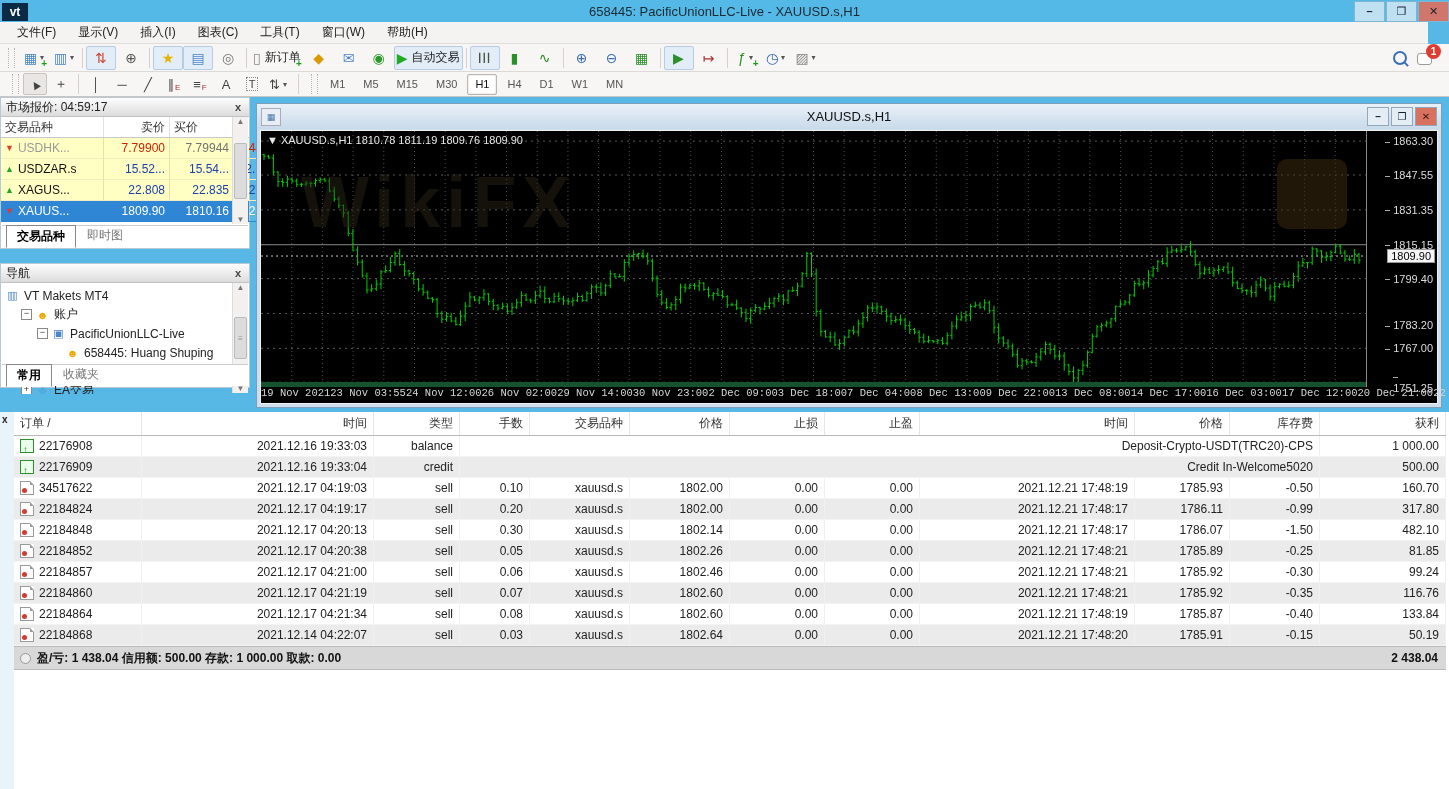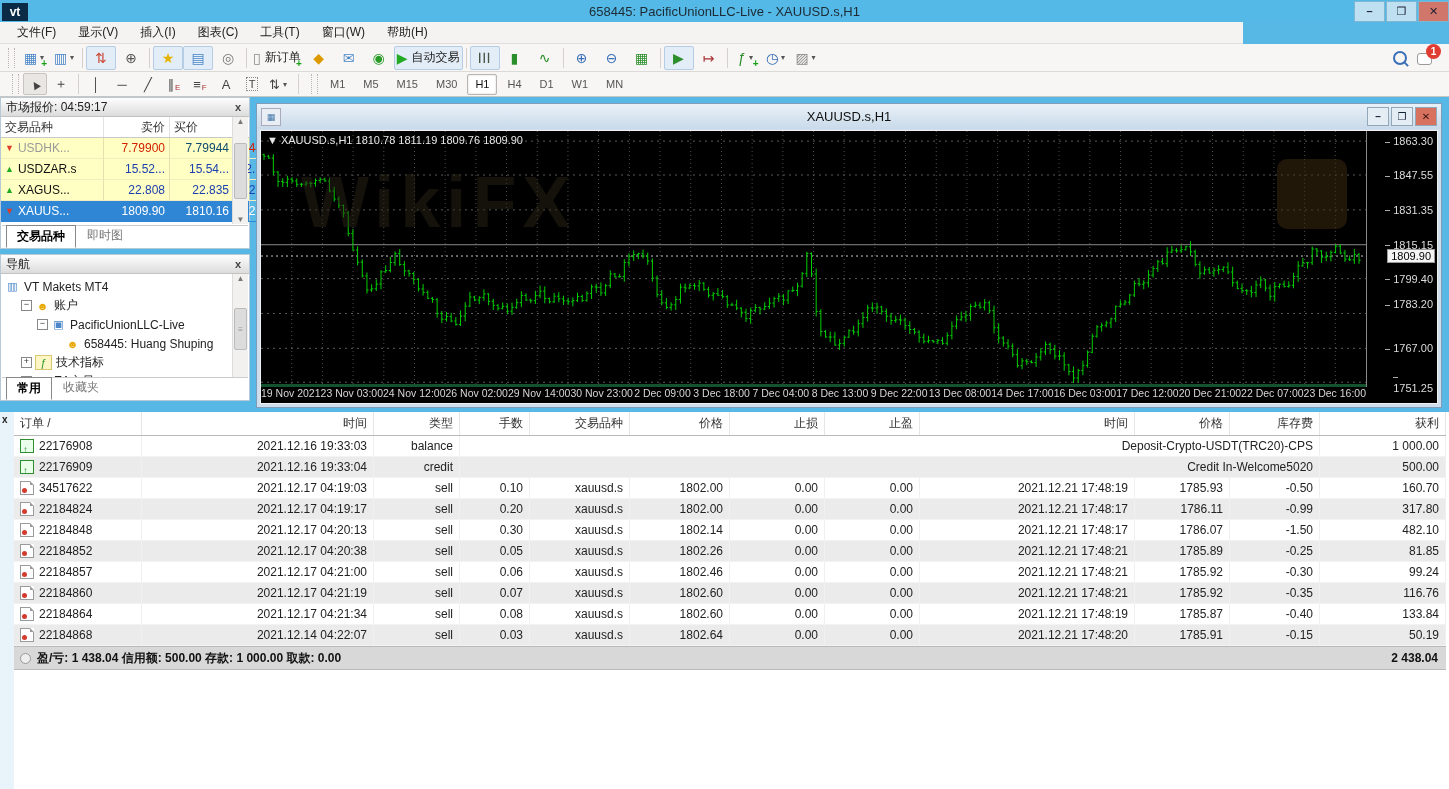--- a/index.html
+++ b/index.html
@@ -5,21 +5,21 @@
   html,body{margin:0;padding:0;}
   body{width:1449px;height:789px;overflow:hidden;font-family:"Liberation Sans","DejaVu Sans",sans-serif;font-size:12px;background:#57b7e5;position:relative;color:#222;}
   
   .titlebar{position:absolute;left:0;top:0;width:1449px;height:22px;background:#55b9e7;display:flex;align-items:center;}
   .app-logo{width:26px;height:18px;background:#0b2a46;color:#fff;font-weight:bold;font-size:12px;display:flex;align-items:center;justify-content:center;margin-left:2px;margin-top:1px;}
   .win-title{position:absolute;left:0;right:0;text-align:center;color:#1b2a33;font-size:13px;}
   .win-btns{margin-left:auto;display:flex;z-index:2;}
   .win-btn{width:29px;height:19px;border:1px solid #7fb6d2;background:#bfe0f0;color:#223;display:flex;align-items:center;justify-content:center;font-size:11px;font-weight:bold;margin-left:1px;}
   .win-btn.close{background:#d0766a;}
   
-  .menubar{position:absolute;left:0;top:22px;width:1243px;height:22px;background:#f4f3f1;border-bottom:1px solid #e0dedc;display:flex;align-items:center;padding-left:6px;box-sizing:border-box;}
+  .menubar{position:absolute;left:0;top:22px;width:1428px;height:22px;background:#f4f3f1;border-bottom:1px solid #e0dedc;display:flex;align-items:center;padding-left:6px;box-sizing:border-box;}
   .menu-item{padding:3px 11px;color:#222;}
   
   .toolbar{position:absolute;left:0;top:44px;width:1449px;height:28px;background:#f7f6f4;border-bottom:1px solid #dcdad7;display:flex;align-items:center;padding-left:4px;box-sizing:border-box;}
   .tb-grip{width:5px;height:20px;border-left:1px dotted #b9b6b2;border-right:1px dotted #b9b6b2;margin:0 4px;}
   .tb-btn{height:22px;min-width:24px;display:flex;align-items:center;justify-content:center;border:1px solid transparent;border-radius:2px;padding:0 2px;position:relative;}
   .tb-btn.pressed{background:#e3edf7;border-color:#b5cde4;}
   .tb-glyph{font-size:14px;line-height:1;display:inline-block;}
   .tb-plus{position:absolute;right:1px;bottom:0px;color:#18a018;font-weight:bold;font-size:10px;text-shadow:0 0 1px #fff;}
   .tb-label{margin-left:4px;font-size:12px;color:#222;}
   .tb-drop{font-size:8px;color:#555;margin-left:3px;}
@@ -36,21 +36,21 @@
   .tool-btn.pressed{background:#e9e7e4;border-color:#c8c5c1;}
   .tool-sub{font-size:8px;margin-left:1px;margin-top:6px;color:#a33;}
   .tf-btn{height:19px;padding:0 7px;display:flex;align-items:center;justify-content:center;color:#555;font-size:11px;border:1px solid transparent;border-radius:2px;}
   .tf-btn.active{background:#fff;border-color:#b9b6b2;color:#111;box-shadow:inset 0 0 2px #ccc;}
   
   .left-col{position:absolute;left:0;top:97px;width:250px;bottom:377px;}
   .panel{position:absolute;left:0;width:250px;background:#fff;border:1px solid #b7c9d6;box-sizing:border-box;}
   .panel-title{height:18px;background:linear-gradient(#fdfdfd,#dcdcdc);border-bottom:1px solid #c2c2c2;display:flex;align-items:center;padding:0 5px;font-size:12px;color:#222;}
   .panel-x{margin-left:auto;font-weight:bold;color:#444;font-size:11px;padding:0 3px;}
   .mw{top:0;height:152px;}
-  .nav{top:157px;height:147px;}
+  .nav{top:166px;height:125px;}
   
   .mw-grid{display:grid;grid-template-columns:103px 66px 64px 33px;}
   .mw-head{height:20px;line-height:20px;border-bottom:1px solid #c9c9c9;background:#fff;color:#333;}
   .mw-head>div{padding:0 4px;border-right:1px solid #e2e2e2;box-sizing:border-box;}
   .mw-row{height:21px;line-height:21px;background:#ffffc4;}
   .mw-row>div{padding:0 4px;border-right:1px solid #e7dfae;border-bottom:1px solid #f2ecc0;box-sizing:border-box;overflow:hidden;white-space:nowrap;}
   .mw-row .num{text-align:right;}
   .mw-row.selected{background:#2f86d4;}
   .mw-row.selected>div{color:#fff !important;border-color:#2f86d4;}
   .mw-sym{display:flex;align-items:center;gap:4px;}
@@ -73,21 +73,21 @@
   .chart-ico{width:18px;height:16px;background:#e8eef4;border:1px solid #aab;display:flex;align-items:center;justify-content:center;font-size:9px;color:#47a;z-index:1;}
   .chart-btns{margin-left:auto;display:flex;gap:2px;z-index:1;}
   .cbtn{width:20px;height:17px;background:#e4ecf4;border:1px solid #93a7ba;display:flex;align-items:center;justify-content:center;font-size:10px;font-weight:bold;color:#123;}
   .cbtn.close{background:#d9715f;color:#3a1612;}
   .chart-body{position:absolute;left:3px;right:3px;top:26px;bottom:3px;background:#000;border:1px solid #f0f0f0;}
   .ohlc-info{position:absolute;left:6px;top:3px;color:#e8e8e8;font-size:11px;z-index:5;}
   .price-axis{position:absolute;top:0;bottom:16px;right:0;width:70px;border-left:1px solid #888;}
   .ptick{position:absolute;right:4px;transform:translateY(-50%);color:#dcdcdc;font-size:11px;font-family:"Liberation Sans",sans-serif;}
   .ptick::before{content:"";display:inline-block;width:5px;height:1px;background:#aaa;vertical-align:middle;margin-right:3px;}
   .cur-price{position:absolute;right:2px;transform:translateY(-50%);background:#f4f4f4;color:#000;font-size:11px;padding:0 3px;border:1px solid #999;z-index:4;}
-  .time-axis{position:absolute;left:0;right:71px;bottom:0;height:16px;border-top:3px solid #14532d;display:flex;color:#d6d6d6;font-size:10.5px;}
+  .time-axis{position:absolute;left:0;right:71px;bottom:0;height:16px;border-top:5px solid #14532d;display:flex;color:#d6d6d6;font-size:10.5px;font-family:Liberation Mono, monospace;}
   .time-axis span{flex:1;text-align:center;white-space:nowrap;overflow:visible;}
   .wmark{position:absolute;right:90px;top:28px;width:70px;height:70px;background:#3a2a10;opacity:.55;border-radius:10px;z-index:1;}
   .wmark2{position:absolute;left:40px;top:30px;color:#2a2416;font-size:72px;font-weight:bold;opacity:.5;z-index:1;letter-spacing:6px;}
   
   .terminal{position:absolute;left:0;top:412px;width:1449px;bottom:0;background:#fff;}
   .term-gutter{position:absolute;left:0;top:0;width:14px;bottom:0;background:#e9f3fa;}
   .term-x{position:absolute;left:2px;top:2px;font-size:10px;font-weight:bold;color:#222;}
   .term-main{position:absolute;left:14px;right:3px;top:0;bottom:0;overflow:hidden;}
   .tgrid{display:grid;grid-template-columns:128px 232px 86px 70px 100px 100px 95px 95px 215px 95px 90px 1fr;}
   .thead{height:23px;line-height:23px;border-bottom:1px solid #b9b9b9;color:#333;background:#fff;}
@@ -295,21 +295,21 @@
           <div style="text-align: right;">卖价</div>
           <div style="text-align: left;">买价</div>
           <div style="text-align: right;">!</div>
         </div>
         <div class="mw-grid mw-row">
           <div class="mw-sym">
             <span class="mw-arrow" style="color: rgb(224, 60, 42);">▼</span>
             <span style="color: rgb(154, 154, 154);">USDHK...</span>
           </div>
           <div class="num" style="color: rgb(210, 32, 0);">7.79900</div>
-          <div class="num" style="color: #0c4a6e;">7.79944</div>
+          <div class="num" style="color: #737373;">7.79944</div>
           <div class="num" style="color: rgb(210, 32, 0);">44</div>
         </div>
         <div class="mw-grid mw-row">
           <div class="mw-sym">
             <span class="mw-arrow" style="color: rgb(31, 170, 31);">▲</span>
             <span style="color: rgb(17, 17, 17);">USDZAR.s</span>
           </div>
           <div class="num" style="color: rgb(27, 63, 174);">15.52...</div>
           <div class="num" style="color: rgb(27, 63, 174);">15.54...</div>
           <div class="num" style="color: rgb(27, 63, 174);">2...</div>
@@ -1156,28 +1156,28 @@
         <line x1="1098" x2="1098" y1="121.87006493746156" y2="132.70156490943234" stroke="#00cf00" stroke-width="1"></line>
         <line x1="1096.4" x2="1098" y1="123.3800966536756" y2="123.3800966536756" stroke="#00cf00" stroke-width="1"></line>
         <line x1="1098" x2="1099.6" y1="129.22291531500022" y2="129.22291531500022" stroke="#00cf00" stroke-width="1"></line>
       </svg>
     <div class="price-axis" id="price-axis">
         <div class="ptick" style="top: 10.1139px;">1863.30</div>
         <div class="ptick" style="top: 44.0063px;">1847.55</div>
         <div class="ptick" style="top: 78.8671px;">1831.35</div>
         <div class="ptick" style="top: 113.728px;">1815.15</div>
         <div class="ptick" style="top: 147.62px;">1799.40</div>
-        <div class="ptick" style="top: 173px;">1783.20</div>
+        <div class="ptick" style="top: 194px;">1783.20</div>
         <div class="ptick" style="top: 217.342px;">1767.00</div>
         <div class="ptick" style="top: 251.234px; margin-left: 42px;">1751.25</div>
         <div class="cur-price" style="top: 125.025px;">1809.90</div>
       </div>
     <div class="time-axis" id="time-axis">
         <span style="text-align: left;">19 Nov 2021</span>
-        <span>23 Nov 03:00</span>
+        <span>23 Nov 03:55</span>
         <span>24 Nov 12:00</span>
         <span>26 Nov 02:00</span>
         <span>29 Nov 14:00</span>
         <span>30 Nov 23:00</span>
         <span>2 Dec 09:00</span>
         <span>3 Dec 18:00</span>
         <span>7 Dec 04:00</span>
         <span>8 Dec 13:00</span>
         <span>9 Dec 22:00</span>
         <span>13 Dec 08:00</span>

